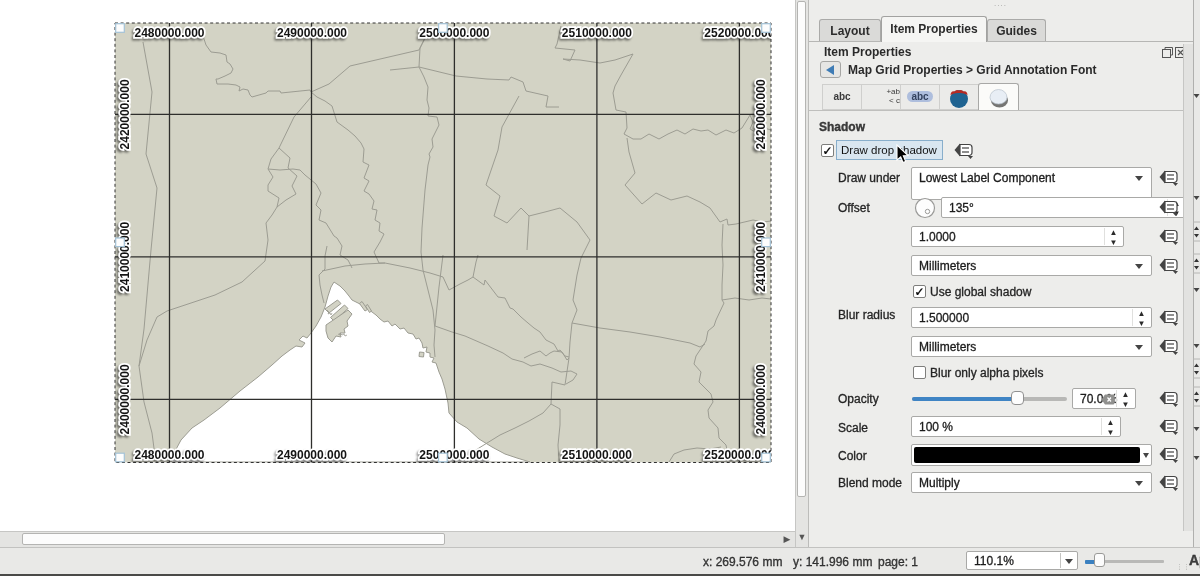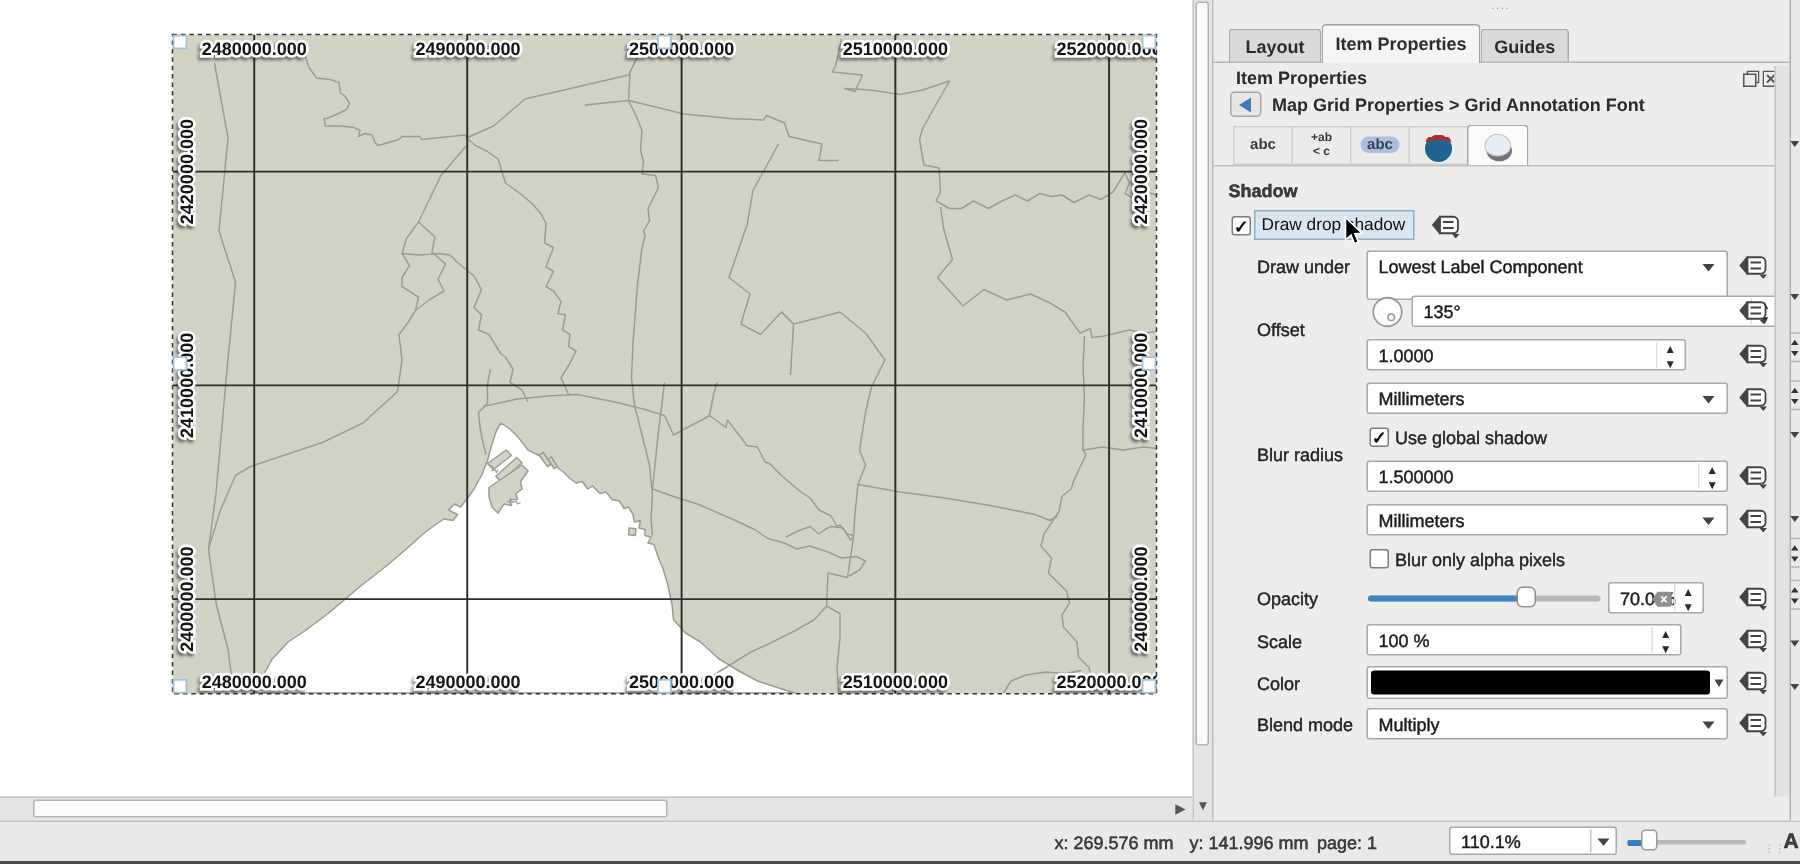--- a/index.html
+++ b/index.html
@@ -156,21 +156,21 @@
 <div class="abs" id="tabline"></div>
 <div class="abs" id="ptitle">Item Properties</div>
 <div class="abs" id="backbtn">
     <div style="margin:3px 0 0 5px;width:0;height:0;border-top:5px solid transparent;border-bottom:5px solid transparent;border-right:8px solid #3f7cb5"></div>
   </div>
 <div class="abs" id="crumb">Map Grid Properties &gt; Grid Annotation Font</div>
 <div class="abs stab" style="left:822px;width:40px">
     <div style="margin-top:6px;text-align:center;font-size:10px;font-weight:700;color:#3a3a3a;letter-spacing:0">abc</div>
   </div>
 <div class="abs stab" style="left:861px;width:40px">
-    <div style="margin-top:2px;text-align:center;font-size:8px;font-weight:700;color:#3a3a3a;line-height:9px">+ab<br>&lt; c</div>
+    <div style="margin-top:2px;text-align:right;font-size:8px;font-weight:400;color:#3a3a3a;line-height:9px">+ab<br>&lt; c</div>
   </div>
 <div class="abs stab" style="left:900px;width:40px">
     <div style="margin:6px auto 0;width:26px;border-radius:6px;background:#aebedd;text-align:center;font-size:10px;font-weight:700;color:#33425e">abc</div>
   </div>
 <div class="abs stab" style="left:939px;width:40px">
 <svg width="38" height="24" style="margin-top:1px">
       <circle cx="19" cy="13" r="9" fill="#1f6391"></circle>
       <path d="M10.5,9 Q11,4.5 14.5,5.5 Q16.5,3 19,4.5 Q21.5,3 23.5,5.5 Q27,4.5 27.5,9 Q23,6.5 19,7 Q15,6.5 10.5,9 Z" fill="#b52b24"></path>
     </svg></div>
 <div class="abs stab stabact" style="left:978px;top:83px;width:41px;height:28px">
@@ -195,21 +195,21 @@
 
 <svg class="abs" style="left:895px;top:144px;z-index:9" width="16" height="22" viewBox="0 0 16 22">
     <path d="M2,1 L2,16 L5.7,12.8 L8,18.5 L10.6,17.4 L8.3,11.8 L13,11.5 Z" fill="#000" stroke="#fff" stroke-width="1.1"></path>
   </svg>
 
 <div class="abs lbl" style="left:838px;top:171px">Draw under</div>
 <div class="abs box" style="left:911px;top:167px;width:241px;height:33px">
     <span class="boxtxt">Lowest Label Component</span>
     <div class="darr"></div>
   </div>
-<div class="abs lbl" style="left:838px;top:213px">Offset</div>
+<div class="abs lbl" style="left:838px;top:201px">Offset</div>
 <svg class="abs" style="left:914px;top:197px" width="22" height="22">
     <circle cx="11" cy="11" r="9.5" fill="#fdfdfd" stroke="#9a9a98" stroke-width="1.2"></circle>
     <circle cx="13.5" cy="14.5" r="2.2" fill="none" stroke="#9a9a98" stroke-width="1"></circle>
   </svg>
 <div class="abs box" style="left:941px;top:197px;width:246px;height:21px">
     <span class="boxtxt">135°</span>
     <div class="spin">
       <div>▲</div>
       <div>▼</div>
     </div>
@@ -220,21 +220,21 @@
       <div>▲</div>
       <div>▼</div>
     </div>
   </div>
 <div class="abs box" style="left:911px;top:255px;width:241px;height:21px">
     <span class="boxtxt">Millimeters</span>
     <div class="darr"></div>
   </div>
 <div class="abs cbx" style="left:913px;top:285px">✓</div>
 <div class="abs lbl" style="left:930px;top:285px">Use global shadow</div>
-<div class="abs lbl" style="left:838px;top:296px">Blur radius</div>
+<div class="abs lbl" style="left:838px;top:308px">Blur radius</div>
 <div class="abs box" style="left:911px;top:307px;width:241px;height:21px">
     <span class="boxtxt">1.500000</span>
     <div class="spin">
       <div>▲</div>
       <div>▼</div>
     </div>
   </div>
 <div class="abs box" style="left:911px;top:336px;width:241px;height:21px">
     <span class="boxtxt">Millimeters</span>
     <div class="darr"></div>

